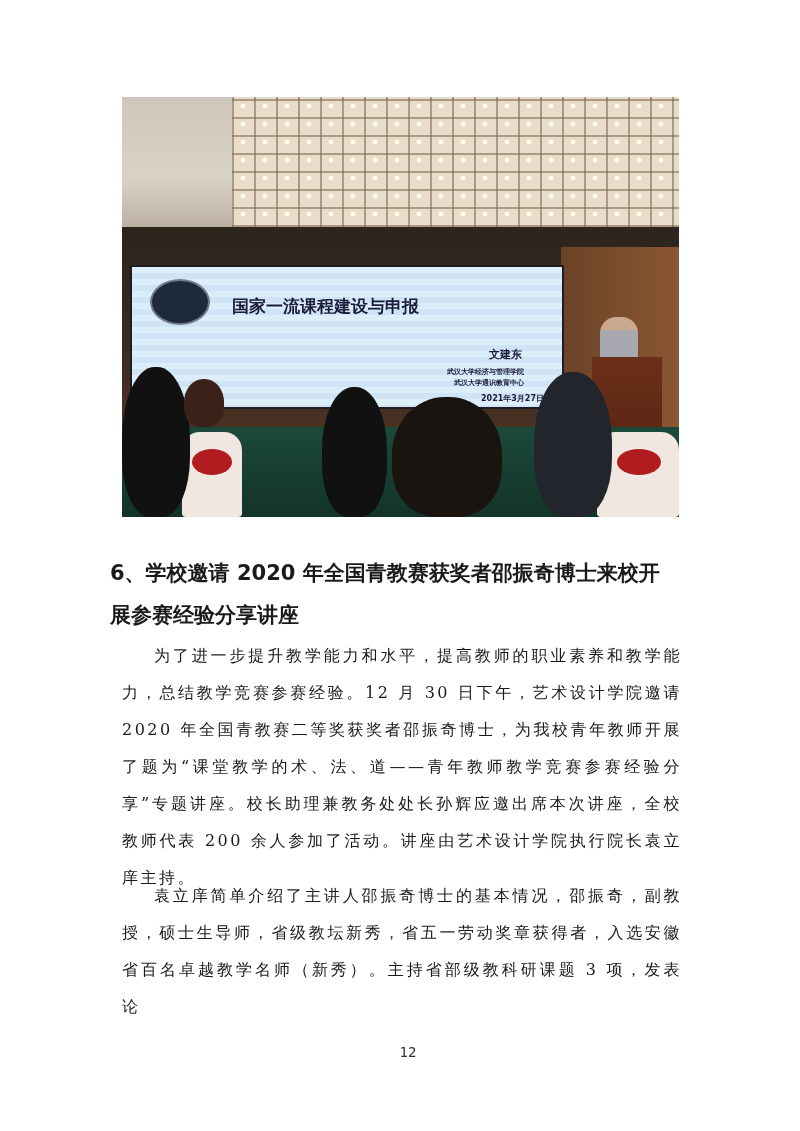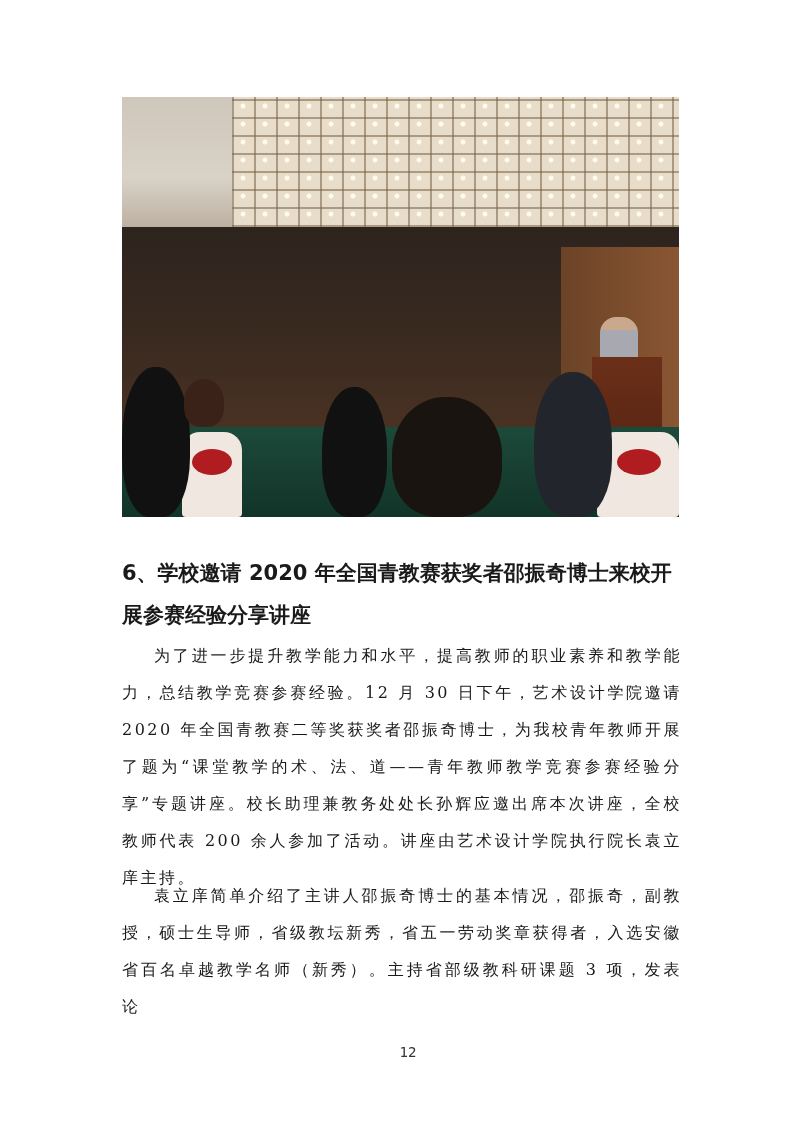--- a/index.html
+++ b/index.html
@@ -38,39 +38,49 @@
   .speaker { position:absolute; left:478px; top:220px; width:38px; height:45px; border-radius:16px 16px 4px 4px;
              background:linear-gradient(180deg,#c9a88d 0 30%,#a8a8b0 30%); }
   .podium { position:absolute; left:470px; top:260px; width:70px; height:160px;
             background:linear-gradient(180deg,#6b2f18,#4c1f10); }
   .tables { position:absolute; left:0; top:330px; width:100%; height:90px;
             background:linear-gradient(180deg,#1c4a3a,#123428); }
   .head { position:absolute; border-radius:48% 48% 40% 40%; background:#111; }
   .chair { position:absolute; background:#efe7e0; border-radius:18px 18px 4px 4px; }
   .bow { position:absolute; background:#b01c1f; border-radius:50%; }
 
-  .heading { position:absolute; left:122px; top:552px; width:560px;
+  .heading { position:absolute; left:110px; top:552px; width:560px;
              font-family:"DejaVu Sans","Liberation Sans",sans-serif; font-weight:bold;
              font-size:21px; line-height:42px; color:#1a1a1a; margin:0; }
   .para { position:absolute; left:122px; width:560px; margin:0; font-size:16px;
           line-height:37px; text-align:justify; text-indent:32px; letter-spacing:2.5px; color:#1a1a1a; }
   .p1 { top:637px; }
   .p2 { top:877px; }
   .pageno { position:absolute; left:0; top:1044px; width:800px; text-align:center;
             font-family:"DejaVu Sans Mono",monospace; font-size:14px; color:#333;padding-left:8px; }
 </style>
 </head>
 <body>
 
 <div class="photo">
   <div class="ceiling"></div>
   <div class="ceiling-recess"></div>
   <div class="ceiling-lights"></div>
   <div class="wall"></div>
   <div class="right-wall"></div>
+  <div class="screen">
+    <div class="logo"></div>
+    <div class="title">国家一流课程建设与申报</div>
+    <div class="presenter">文建东</div>
+    <div class="aff">
+      <div>武汉大学经济与管理学院</div>
+      <div>武汉大学通识教育中心</div>
+    </div>
+    <div class="date">2021年3月27日</div>
+  </div>
   <div class="speaker"></div>
   <div class="podium"></div>
   <div class="tables"></div>
   <div class="chair" style="left:60px;top:335px;width:60px;height:85px;"></div>
   <div class="bow" style="left:70px;top:352px;width:40px;height:26px;"></div>
   <div class="chair" style="left:475px;top:335px;width:82px;height:85px;"></div>
   <div class="bow" style="left:495px;top:352px;width:44px;height:26px;"></div>
   <div class="head" style="left:0px;top:270px;width:68px;height:150px;"></div>
   <div class="head" style="left:62px;top:282px;width:40px;height:48px;background:#3a2218;"></div>
   <div class="head" style="left:200px;top:290px;width:65px;height:130px;"></div>

